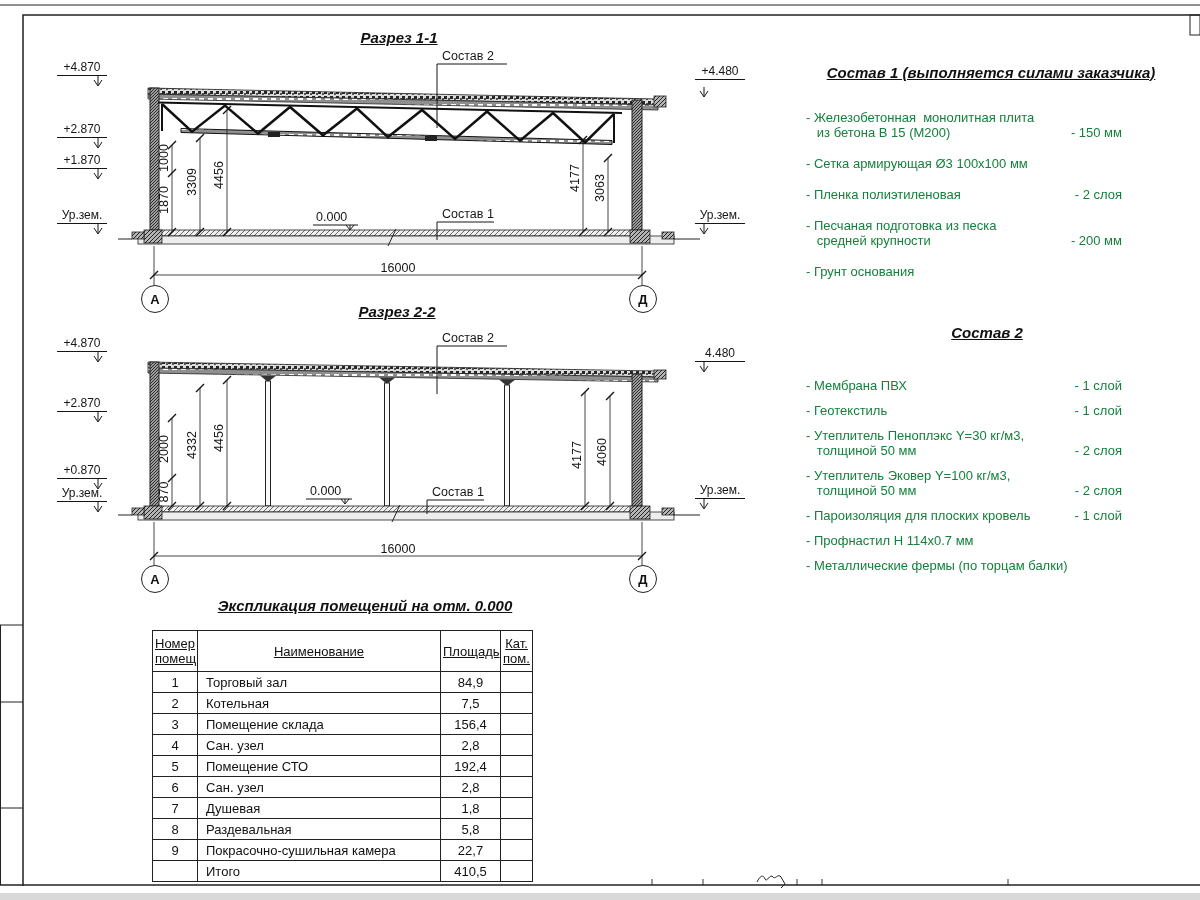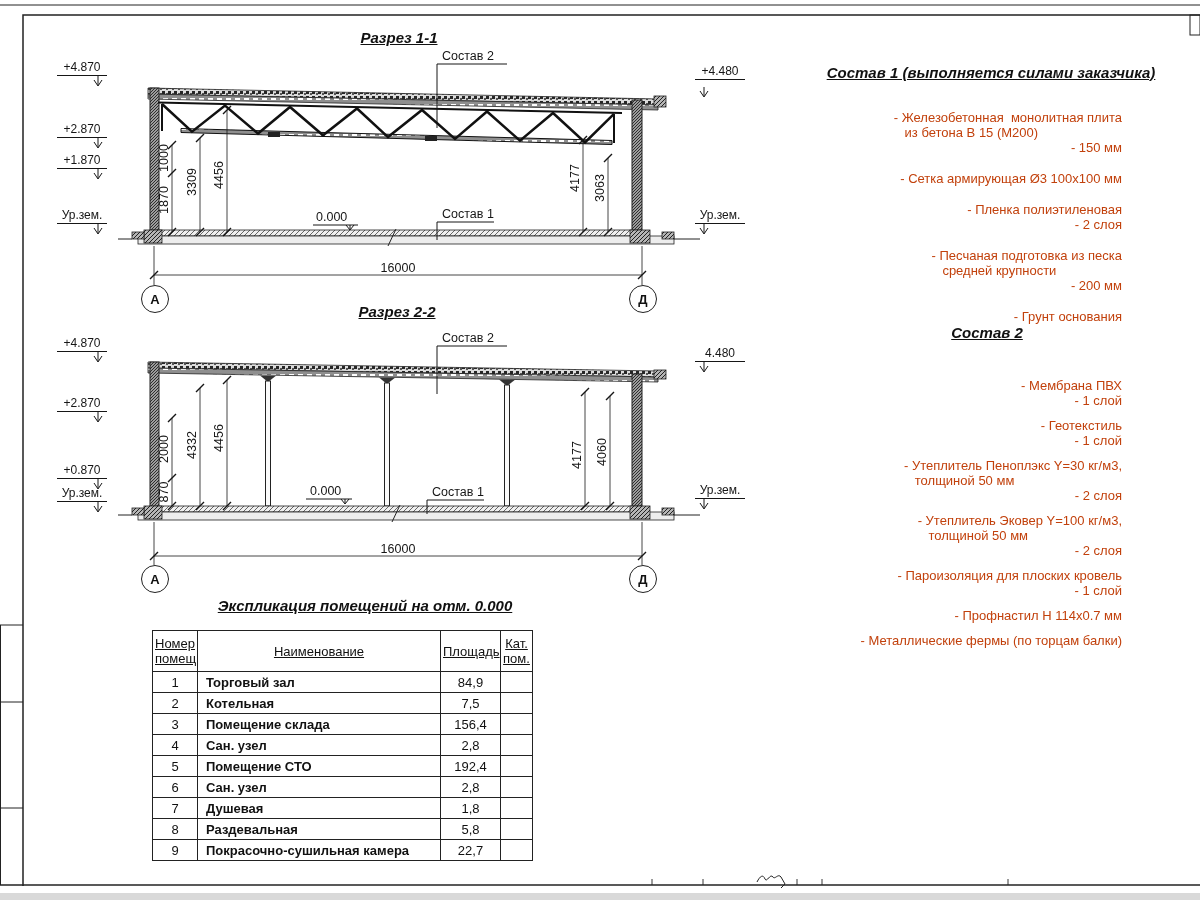--- a/index.html
+++ b/index.html
@@ -11,32 +11,32 @@
   .elev{position:absolute;width:50px;height:15px;text-align:center;
         font:12px/14px "Liberation Sans",sans-serif;border-bottom:1.5px solid #161616;color:#161616;}
   .vdim{position:absolute;width:80px;height:14px;text-align:center;
         font:12.5px/14px "Liberation Sans",sans-serif;transform:rotate(-90deg);color:#161616;}
   .llab{position:absolute;font:12.5px/14px "Liberation Sans",sans-serif;white-space:nowrap;color:#161616;}
   .dimtext{position:absolute;transform:translateX(-50%);font:12.5px/14px "Liberation Sans",sans-serif;color:#161616;}
   .axis{position:absolute;width:26px;height:26px;border:1.3px solid #222;border-radius:50%;background:#fff;
         display:flex;align-items:center;justify-content:center;font:700 13px/13px "Liberation Sans",sans-serif;}
   .soslist{position:absolute;width:316px;}
   .sitem{display:flex;justify-content:space-between;align-items:flex-end;
-         font:13px/15px "Liberation Sans",sans-serif;color:#c2410c;flex-direction:column;}
+         font:13px/15px "Liberation Sans",sans-serif;color:#15803d;}
   .g16 .sitem{margin-bottom:16px;}
   .g10 .sitem{margin-bottom:10px;}
   .sname{white-space:pre-wrap;max-width:262px;}
   .sval{white-space:nowrap;padding-left:6px;}
   .expl{position:absolute;left:152px;top:630px;}
   .expl table{border-collapse:collapse;table-layout:fixed;width:380px;
               font:13px/15px "Liberation Sans",sans-serif;color:#111;}
   .expl th,.expl td{border:1.4px solid #222;overflow:hidden;}
   .expl th{font-weight:400;white-space:pre-line;height:40px;text-align:center;padding:0 2px;text-decoration:underline;}
   .expl td{height:20px;padding:0 2px;text-align:center;}
-  .expl td.nm{text-align:left;padding-left:8px;font-weight:bold;}
+  .expl td.nm{text-align:left;padding-left:8px;}
 </style>
 </head>
 <body>
 
 <div class="sheet">
 
 <svg width="1200" height="900" viewBox="0 0 1200 900">
   <defs>
     <pattern id="wall" width="3" height="3" patternUnits="userSpaceOnUse">
       <rect width="3" height="3" fill="#9c9c9c"></rect>
@@ -319,17 +319,23 @@
         <td class="nm">Раздевальная</td>
         <td>5,8</td>
         <td></td>
       </tr>
       <tr>
         <td>9</td>
         <td class="nm">Покрасочно-сушильная камера</td>
         <td>22,7</td>
         <td></td>
       </tr>
+      <tr>
+        <td></td>
+        <td class="nm">Итого</td>
+        <td>410,5</td>
+        <td></td>
+      </tr>
     </tbody>
   </table>
 </div>
 
 </div>
 
 </body></html>

